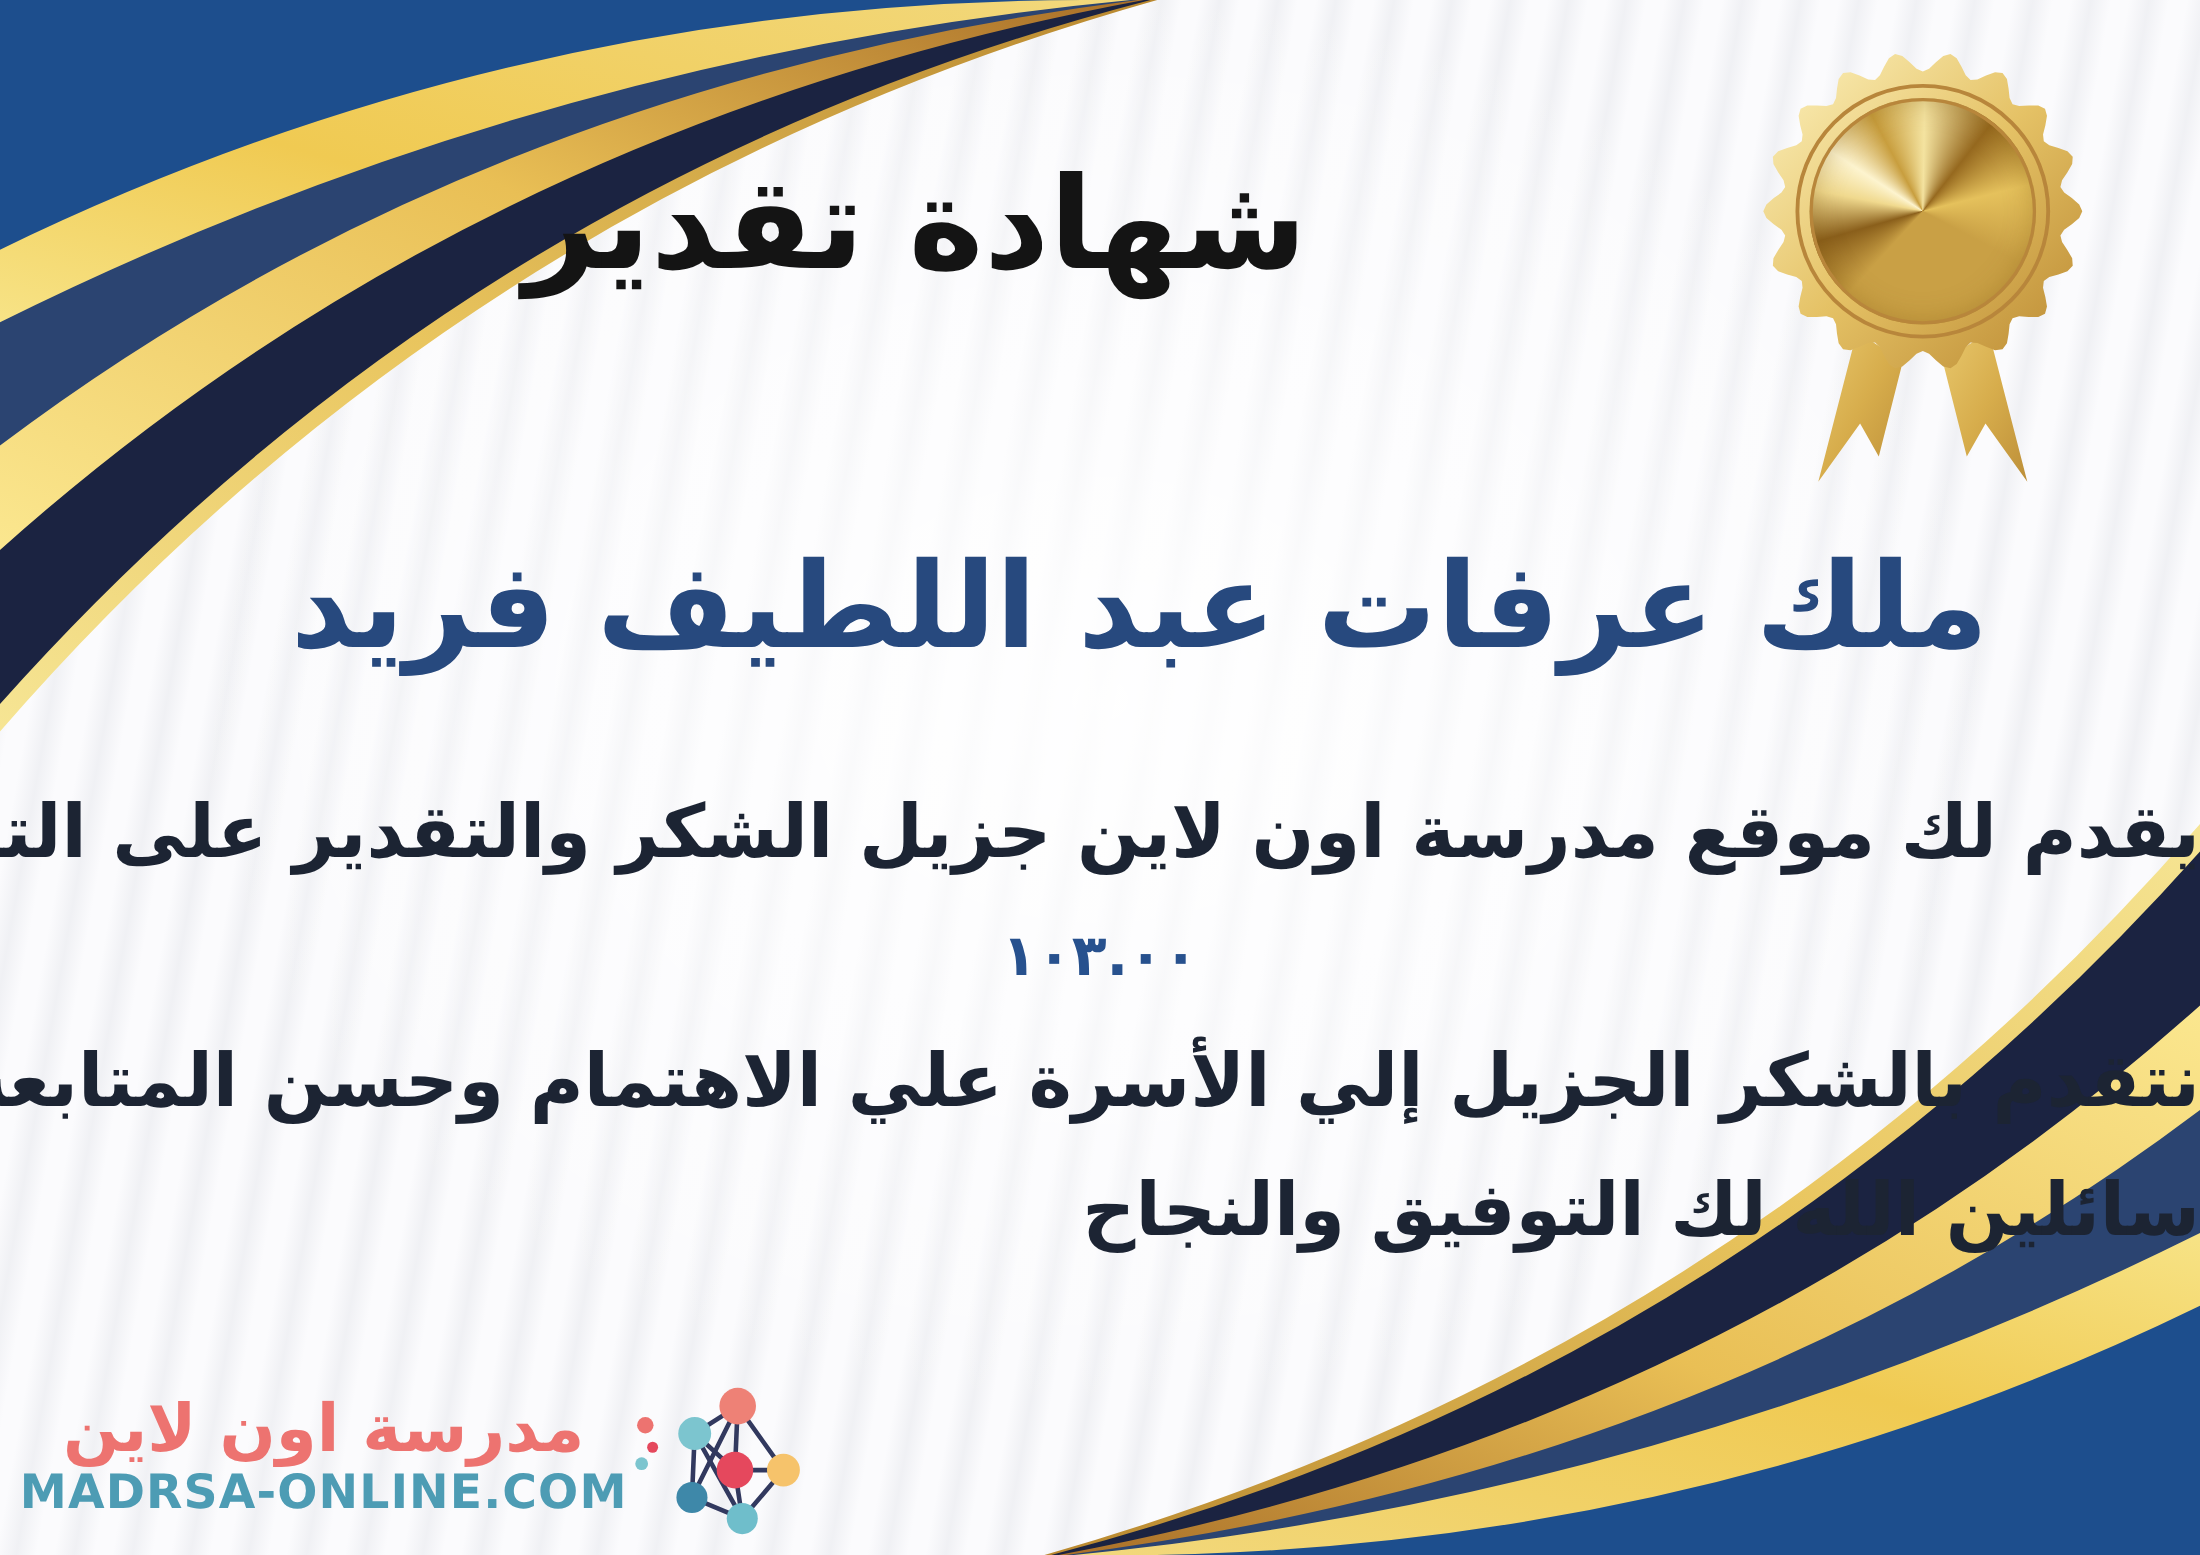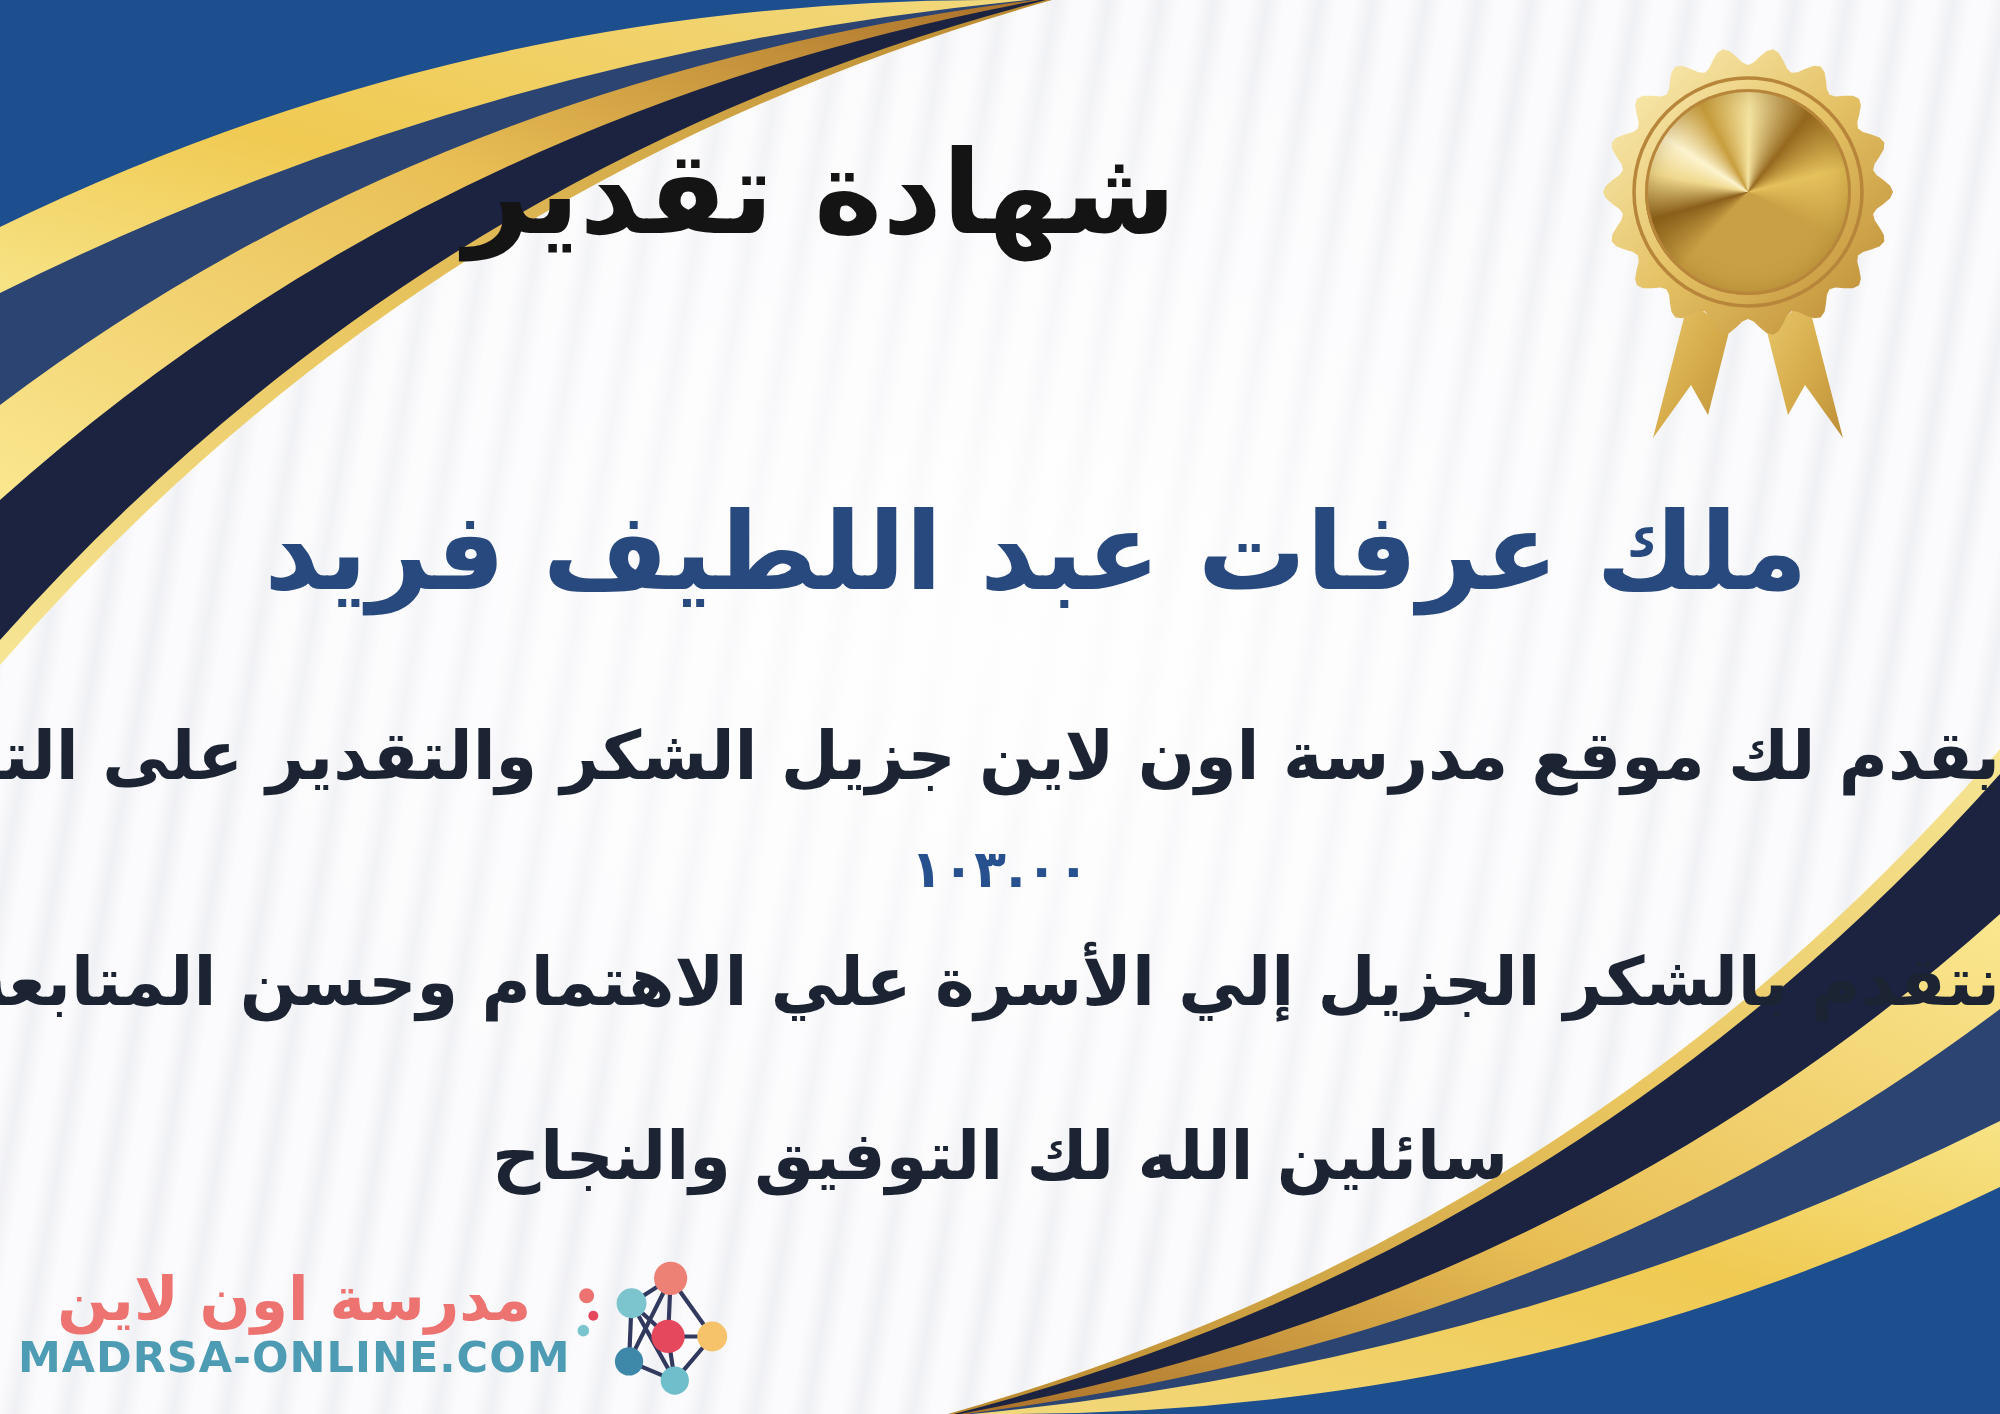--- a/index.html
+++ b/index.html
@@ -29,36 +29,36 @@
     position:absolute;left:47px;top:49px;width:206px;height:206px;border-radius:50%;
     background:conic-gradient(from 118deg at 50% 50%,
       #c9a045 0deg, #c9a045 104deg, #8a5f1b 136deg, #f0d98e 163deg, #fdf4cf 185deg,
       #c89e3e 214deg, #f4e3a0 243deg, #96691f 280deg, #e5c15c 318deg, #c9a045 360deg);
     box-shadow:inset 0 0 0 3px #b8863b, inset 0 0 26px rgba(120,80,10,.35);
   }
 
   
   .title{
     position:absolute;top:118px;left:0;width:1640px;box-sizing:border-box;
-    margin:0;text-align:center;
+    margin:12px;text-align:center;
     font-size:116px;font-weight:bold;color:#141414;line-height:1.3;white-space:nowrap;
   }
   .recipient{
     position:absolute;top:482px;left:0;width:2000px;text-align:center;
     font-size:108px;font-weight:bold;color:#27497E;line-height:1.3;white-space:nowrap;margin-left:36px;
   }
   .body-text{
     position:absolute;top:700px;left:0;width:2000px;text-align:center;
     font-size:67px;font-weight:bold;color:#1C2433;
   }
   .bline{line-height:113px;white-space:nowrap;}
   .score-line{display:flex;justify-content:center;align-items:baseline;gap:92px;}
   .score{color:#27518E;font-size:52px;font-weight:bold;letter-spacing:4px;}
   .closing{
-    position:absolute;top:1100px;left:0;width:2000px;text-align:center;
+    position:absolute;top:1044px;left:0;width:2000px;
     font-size:67px;font-weight:bold;color:#1C2433;line-height:113px;white-space:nowrap;
   }
 
   
   .logo{position:absolute;left:18px;top:1248px;display:flex;align-items:center;gap:4px;}
   .logo-text{display:flex;flex-direction:column;align-items:center;}
   .logo-ar{font-size:60px;font-weight:bold;color:#ED7370;line-height:1.1;white-space:nowrap;}
   .logo-en{font-size:43px;font-weight:bold;color:#4D9CB4;letter-spacing:1px;margin-top:0;white-space:nowrap;}
   .logo-icon{width:158px;height:152px;}
 </style>

